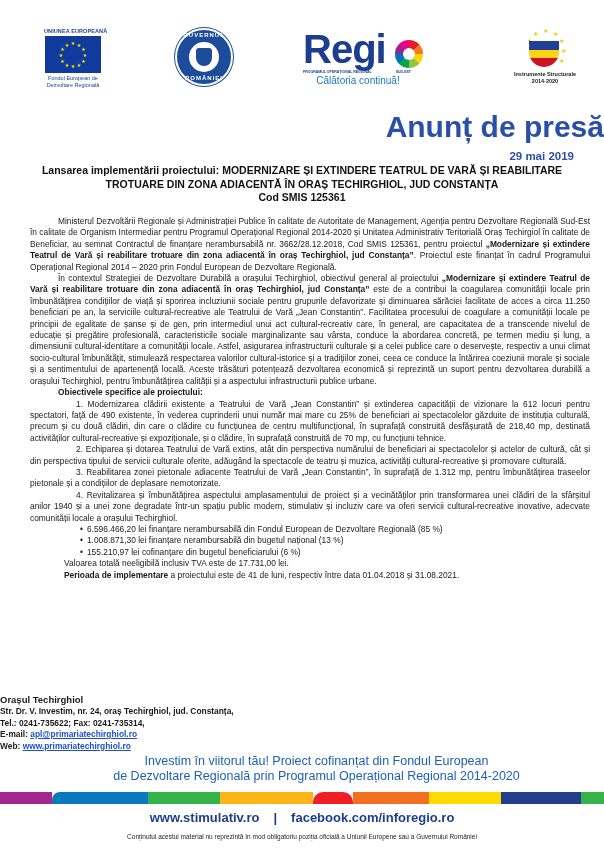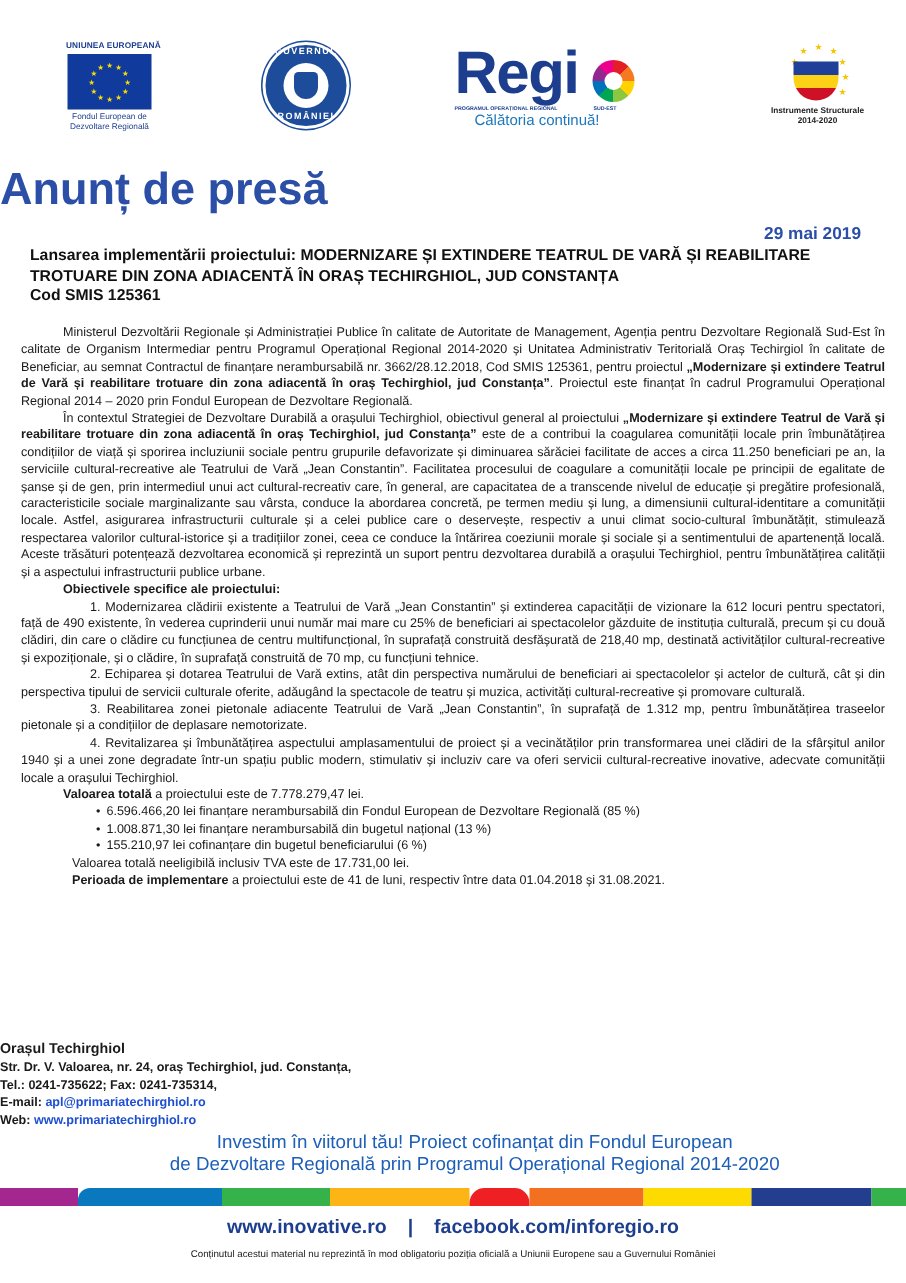--- a/index.html
+++ b/index.html
@@ -28,35 +28,35 @@
   .regio-prog { font-size: 3.5px; color: #1d3e8f; font-weight: bold; margin-top: 2px; display: flex; justify-content: space-between; width: 108px; }
   .regio-slogan { font-size: 10px; color: #1d77bc; text-align: center; width: 110px; margin-top: 1px; }
 
   .is { left: 505px; top: 27px; width: 80px; text-align: center; }
   .is-mark { width: 44px; height: 44px; margin: 0 auto; position: relative; }
   .is-arc { position: absolute; left: 6px; top: 14px; width: 30px; height: 26px; border-radius: 0 0 16px 16px;
     background: linear-gradient(180deg, #1f3f99 0 34%, #fcd116 34% 67%, #ce1126 67% 100%); }
   .is-star { position: absolute; color: #f5c400; font-size: 6px; }
   .is-text { font-size: 5.5px; font-weight: bold; color: #222; line-height: 7px; }
 
-  .title { position: absolute; top: 110px; width: 100%; text-align: left; font-size: 30px; font-weight: bold; color: #2b4fa6; }
+  .title { position: absolute; top: 110px; width: 100%; text-align: right; font-size: 30px; font-weight: bold; color: #2b4fa6; }
   .date { position: absolute; top: 150px; right: 30px; font-size: 11.5px; font-weight: bold; color: #2b4fa6; }
-  .subtitle { position: absolute; top: 164px; left: 20px; right: 20px; text-align: left; font-size: 10.5px; font-weight: bold; line-height: 13.5px; color: #111; }
+  .subtitle { position: absolute; top: 164px; left: 20px; right: 20px; text-align: center; font-size: 10.5px; font-weight: bold; line-height: 13.5px; color: #111; }
 
-  .body { position: absolute; top: 216px; left: 14px; right: 14px; font-size: 8.4px; line-height: 11.4px; color: #1a1a1a; text-align: justify; }
+  .body { position: absolute; top: 216px; left: 30px; right: 14px; font-size: 8.4px; line-height: 11.4px; color: #1a1a1a; text-align: justify; }
   .body p { margin: 0; }
   .ind { text-indent: 28px; }
   .ind2 { padding-left: 28px; }
   .ind3 { padding-left: 34px; }
   .bullets { list-style: none; padding-left: 50px; }
   .bullets li::before { content: "•"; margin-right: 4px; }
 
   .contact { position: absolute; top: 693px; width: 100%; text-align: left; font-weight: bold; font-size: 8.4px; line-height: 11.6px; color: #1a1a1a; }
   .contact .org { font-size: 9.5px; line-height: 13px; }
-  .contact a { color: #1d4fd0; }
+  .contact a { color: #1d4fd0; text-decoration: underline; }
 
   .slogan { position: absolute; top: 754px; width: 100%; text-align: center; font-size: 12.5px; line-height: 15px; color: #1d5fb8; padding-left: 29px; }
   .stripe { position: absolute; top: 792px; left: 0; width: 604px; height: 12px; display: flex; }
   .stripe div { height: 12px; }
 
   .links { position: absolute; top: 810px; width: 100%; text-align: center; font-size: 13px; font-weight: bold; color: #1d3e8f; }
   .links .sep { margin: 0 14px; }
   .disclaimer { position: absolute; top: 833px; width: 100%; text-align: center; font-size: 6.5px; color: #222; }
 </style>
 </head>
@@ -130,33 +130,32 @@
 </div>
 
 <div class="body">
   <p class="ind"><span>Ministerul Dezvoltării Regionale și Administrației Publice în calitate de Autoritate de Management, Agenția pentru Dezvoltare Regională Sud-Est în calitate de Organism Intermediar pentru Programul Operațional Regional 2014-2020 și Unitatea Administrativ Teritorială Oraș Techirgiol în calitate de Beneficiar, au semnat Contractul de finanțare nerambursabilă nr. 3662/28.12.2018, Cod SMIS 125361, pentru proiectul </span><b>„Modernizare și extindere Teatrul de Vară și reabilitare trotuare din zona adiacentă în oraș Techirghiol, jud Constanța”</b><span>. Proiectul este finanțat în cadrul Programului Operațional Regional 2014 – 2020 prin Fondul European de Dezvoltare Regională.</span></p>
   <p class="ind"><span>În contextul Strategiei de Dezvoltare Durabilă a orașului Techirghiol, obiectivul general al proiectului </span><b>„Modernizare și extindere Teatrul de Vară și reabilitare trotuare din zona adiacentă în oraș Techirghiol, jud Constanța”</b><span> este de a contribui la coagularea comunității locale prin îmbunătățirea condițiilor de viață și sporirea incluziunii sociale pentru grupurile defavorizate și diminuarea sărăciei facilitate de acces a circa 11.250 beneficiari pe an, la serviciile cultural-recreative ale Teatrului de Vară „Jean Constantin”. Facilitatea procesului de coagulare a comunității locale pe principii de egalitate de șanse și de gen, prin intermediul unui act cultural-recreativ care, în general, are capacitatea de a transcende nivelul de educație și pregătire profesională, caracteristicile sociale marginalizante sau vârsta, conduce la abordarea concretă, pe termen mediu și lung, a dimensiunii cultural-identitare a comunității locale. Astfel, asigurarea infrastructurii culturale și a celei publice care o deservește, respectiv a unui climat socio-cultural îmbunătățit, stimulează respectarea valorilor cultural-istorice și a tradițiilor zonei, ceea ce conduce la întărirea coeziunii morale și sociale și a sentimentului de apartenență locală. Aceste trăsături potențează dezvoltarea economică și reprezintă un suport pentru dezvoltarea durabilă a orașului Techirghiol, pentru îmbunătățirea calității și a aspectului infrastructurii publice urbane.</span></p>
   <p class="ind2"><b>Obiectivele specifice ale proiectului:</b></p>
   <p class="ind" style="text-indent:46px">1. Modernizarea clădirii existente a Teatrului de Vară „Jean Constantin” și extinderea capacității de vizionare la 612 locuri pentru spectatori, față de 490 existente, în vederea cuprinderii unui număr mai mare cu 25% de beneficiari ai spectacolelor găzduite de instituția culturală, precum și cu două clădiri, din care o clădire cu funcțiunea de centru multifuncțional, în suprafață construită desfășurată de 218,40 mp, destinată activităților cultural-recreative și expoziționale, și o clădire, în suprafață construită de 70 mp, cu funcțiuni tehnice.</p>
   <p class="ind" style="text-indent:46px">2. Echiparea și dotarea Teatrului de Vară extins, atât din perspectiva numărului de beneficiari ai spectacolelor și actelor de cultură, cât și din perspectiva tipului de servicii culturale oferite, adăugând la spectacole de teatru și muzica, activități cultural-recreative și promovare culturală.</p>
   <p class="ind" style="text-indent:46px">3. Reabilitarea zonei pietonale adiacente Teatrului de Vară „Jean Constantin”, în suprafață de 1.312 mp, pentru îmbunătățirea traseelor pietonale și a condițiilor de deplasare nemotorizate.</p>
   <p class="ind" style="text-indent:46px">4. Revitalizarea și îmbunătățirea aspectului amplasamentului de proiect și a vecinătăților prin transformarea unei clădiri de la sfârșitul anilor 1940 și a unei zone degradate într-un spațiu public modern, stimulativ și incluziv care va oferi servicii cultural-recreative inovative, adecvate comunității locale a orașului Techirghiol.</p>
-  <p class="ind2"><b>Valoarea totală</b><span> a proiectului este de 7.778.279,47 lei.</span></p>
   <ul class="bullets">
     <li>6.596.466,20 lei finanțare nerambursabilă din Fondul European de Dezvoltare Regională (85 %)</li>
     <li>1.008.871,30 lei finanțare nerambursabilă din bugetul național (13 %)</li>
     <li>155.210,97 lei cofinanțare din bugetul beneficiarului (6 %)</li>
   </ul>
   <p class="ind3">Valoarea totală neeligibilă inclusiv TVA este de 17.731,00 lei.</p>
   <p class="ind3"><b>Perioada de implementare</b><span> a proiectului este de 41 de luni, respectiv între data 01.04.2018 și 31.08.2021.</span></p>
 </div>
 
 <div class="contact">
   <div class="org">Orașul Techirghiol</div>
-  <div>Str. Dr. V. Valoarea, nr. 24, oraș Techirghiol, jud. Constanța,</div>
+  <div>Str. Dr. V. Investim, nr. 24, oraș Techirghiol, jud. Constanța,</div>
   <div>Tel.: 0241-735622; Fax: 0241-735314,</div>
   <div><span>E-mail: </span><a>apl@primariatechirghiol.ro</a></div>
   <div><span>Web: </span><a>www.primariatechirghiol.ro</a></div>
 </div>
 
 <div class="slogan">
   <div>Investim în viitorul tău! Proiect cofinanțat din Fondul European</div>
   <div>de Dezvoltare Regională prin Programul Operațional Regional 2014-2020</div>
 </div>
 
@@ -166,15 +165,15 @@
   <div style="width:72px;background:#35b24a"></div>
   <div style="width:93px;background:#fdb515"></div>
   <div style="width:40px;background:#ee2024;border-radius:10px 10px 0 0"></div>
   <div style="width:76px;background:#f37021"></div>
   <div style="width:72px;background:#fedb00"></div>
   <div style="width:80px;background:#243e8f"></div>
   <div style="width:23px;background:#35b24a"></div>
 </div>
 
 <div class="links">
-  <span>www.inovative.ro</span><span class="sep">|</span><span>facebook.com/inforegio.ro</span>
+  <span>www.stimulativ.ro</span><span class="sep">|</span><span>facebook.com/inforegio.ro</span>
 </div>
 <div class="disclaimer">Conținutul acestui material nu reprezintă în mod obligatoriu poziția oficială a Uniunii Europene sau a Guvernului României</div>
 
 </body></html>

